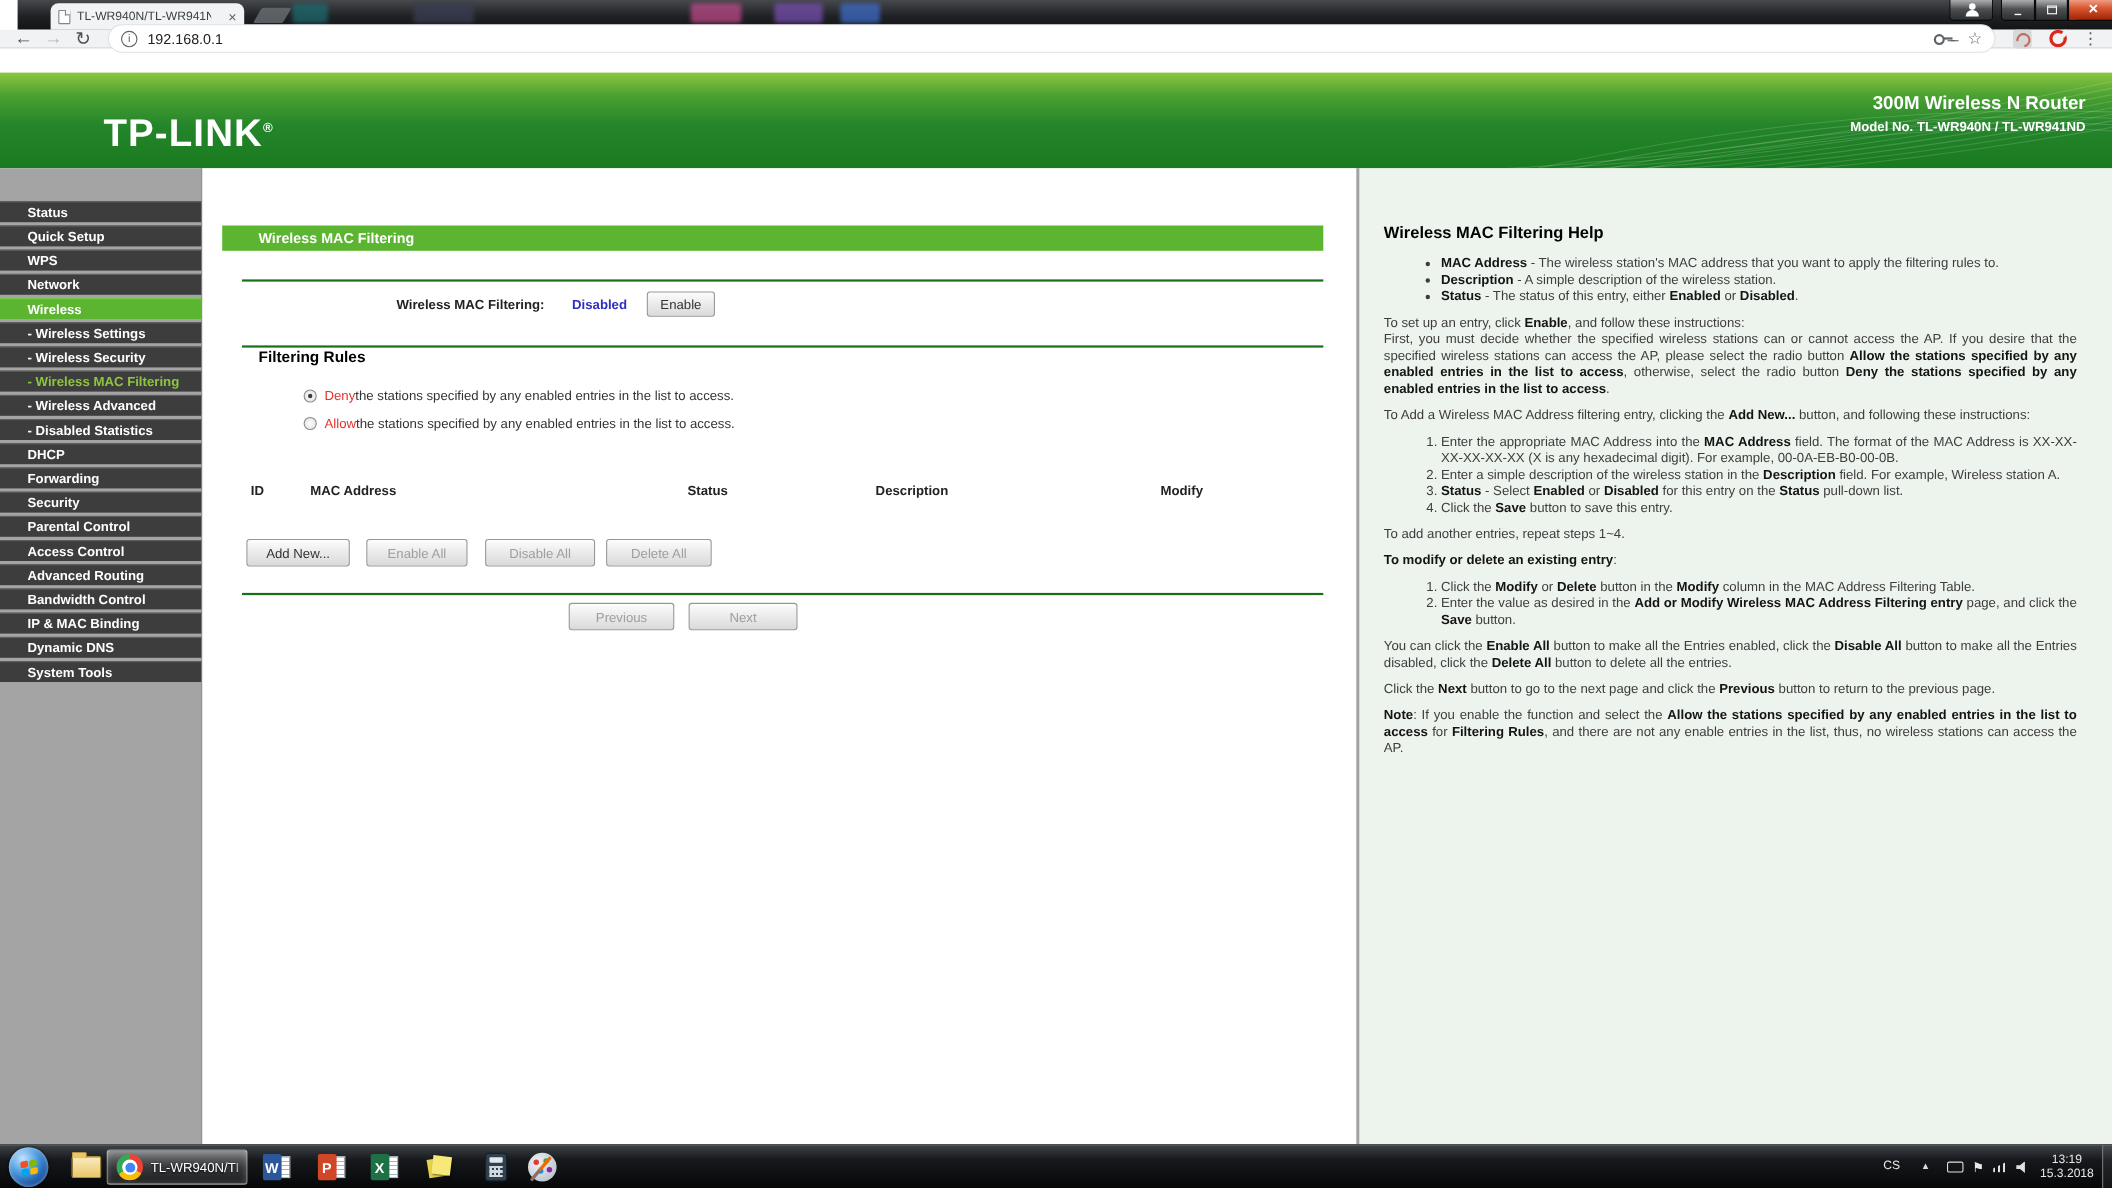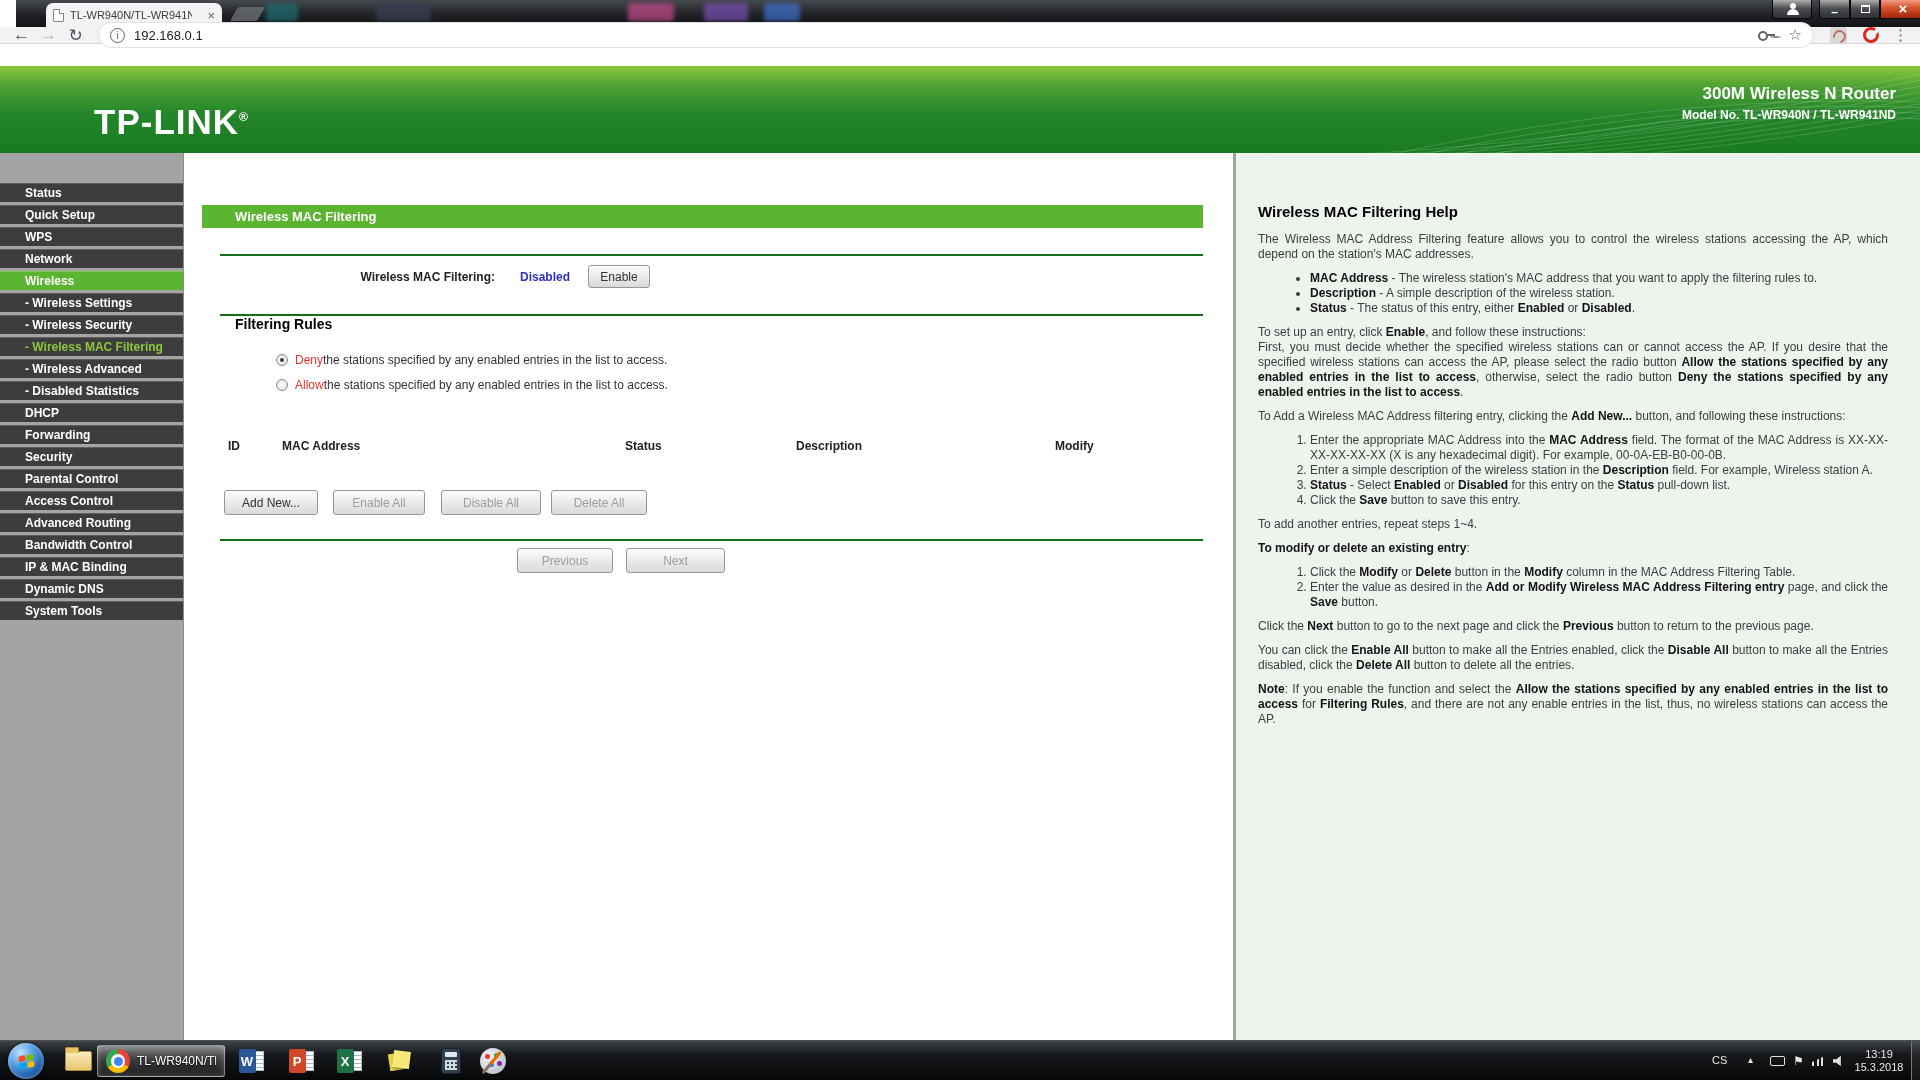--- a/index.html
+++ b/index.html
@@ -346,43 +346,42 @@
   <div id="pager-buttons">
       <button class="btn pbtn dis" style="left: 333px; width: 96px;">Previous</button>
       <button class="btn pbtn dis" style="left: 442px; width: 99px;">Next</button>
     </div>
 </div>
 
 <div id="help-divider"></div>
 <div id="help-panel">
   <h2 id="help-title">Wireless MAC Filtering Help</h2>
   <div id="help-body">
-      <p class="hp">The Wireless MAC Address Filtering feature allows you to control the wireless stations accessing the AP, which depend on the station's MAC addresses.</p>
       <ul class="hul">
         <li><b>MAC Address</b> - The wireless station's MAC address that you want to apply the filtering rules to.</li>
         <li><b>Description</b> - A simple description of the wireless station.</li>
         <li><b>Status</b> - The status of this entry, either <b>Enabled</b> or <b>Disabled</b>.</li>
       </ul>
       <p class="hp">To set up an entry, click <b>Enable</b>, and follow these instructions:</p>
       <p class="hp tight">First, you must decide whether the specified wireless stations can or cannot access the AP. If you desire that the specified wireless stations can access the AP, please select the radio button <b>Allow the stations specified by any enabled entries in the list to access</b>, otherwise, select the radio button <b>Deny the stations specified by any enabled entries in the list to access</b>.</p>
       <p class="hp">To Add a Wireless MAC Address filtering entry, clicking the <b>Add New...</b> button, and following these instructions:</p>
       <ol class="hol">
         <li>Enter the appropriate MAC Address into the <b>MAC Address</b> field. The format of the MAC Address is XX-XX-XX-XX-XX-XX (X is any hexadecimal digit). For example, 00-0A-EB-B0-00-0B.</li>
         <li>Enter a simple description of the wireless station in the <b>Description</b> field. For example, Wireless station A.</li>
         <li><b>Status</b> - Select <b>Enabled</b> or <b>Disabled</b> for this entry on the <b>Status</b> pull-down list.</li>
         <li>Click the <b>Save</b> button to save this entry.</li>
       </ol>
       <p class="hp">To add another entries, repeat steps 1~4.</p>
       <p class="hp"><b>To modify or delete an existing entry</b>:</p>
       <ol class="hol">
         <li>Click the <b>Modify</b> or <b>Delete</b> button in the <b>Modify</b> column in the MAC Address Filtering Table.</li>
         <li>Enter the value as desired in the <b>Add or Modify Wireless MAC Address Filtering entry</b> page, and click the <b>Save</b> button.</li>
       </ol>
+      <p class="hp">You can click the <b>Enable All</b> button to make all the Entries enabled, click the <b>Disable All</b> button to make all the Entries disabled, click the <b>Delete All</b> button to delete all the entries.</p>
       <p class="hp">Click the <b>Next</b> button to go to the next page and click the <b>Previous</b> button to return to the previous page.</p>
-      <p class="hp">You can click the <b>Enable All</b> button to make all the Entries enabled, click the <b>Disable All</b> button to make all the Entries disabled, click the <b>Delete All</b> button to delete all the entries.</p>
       <p class="hp"><b>Note</b>: If you enable the function and select the <b>Allow the stations specified by any enabled entries in the list to access</b> for <b>Filtering Rules</b>, and there are not any enable entries in the list, thus, no wireless stations can access the AP.</p>
     </div>
 </div>
 
 <div id="taskbar">
   <div id="start-orb">
     <span class="orb-flag">
         <i class="of1"></i>
         <i class="of2"></i>
         <i class="of3"></i>

